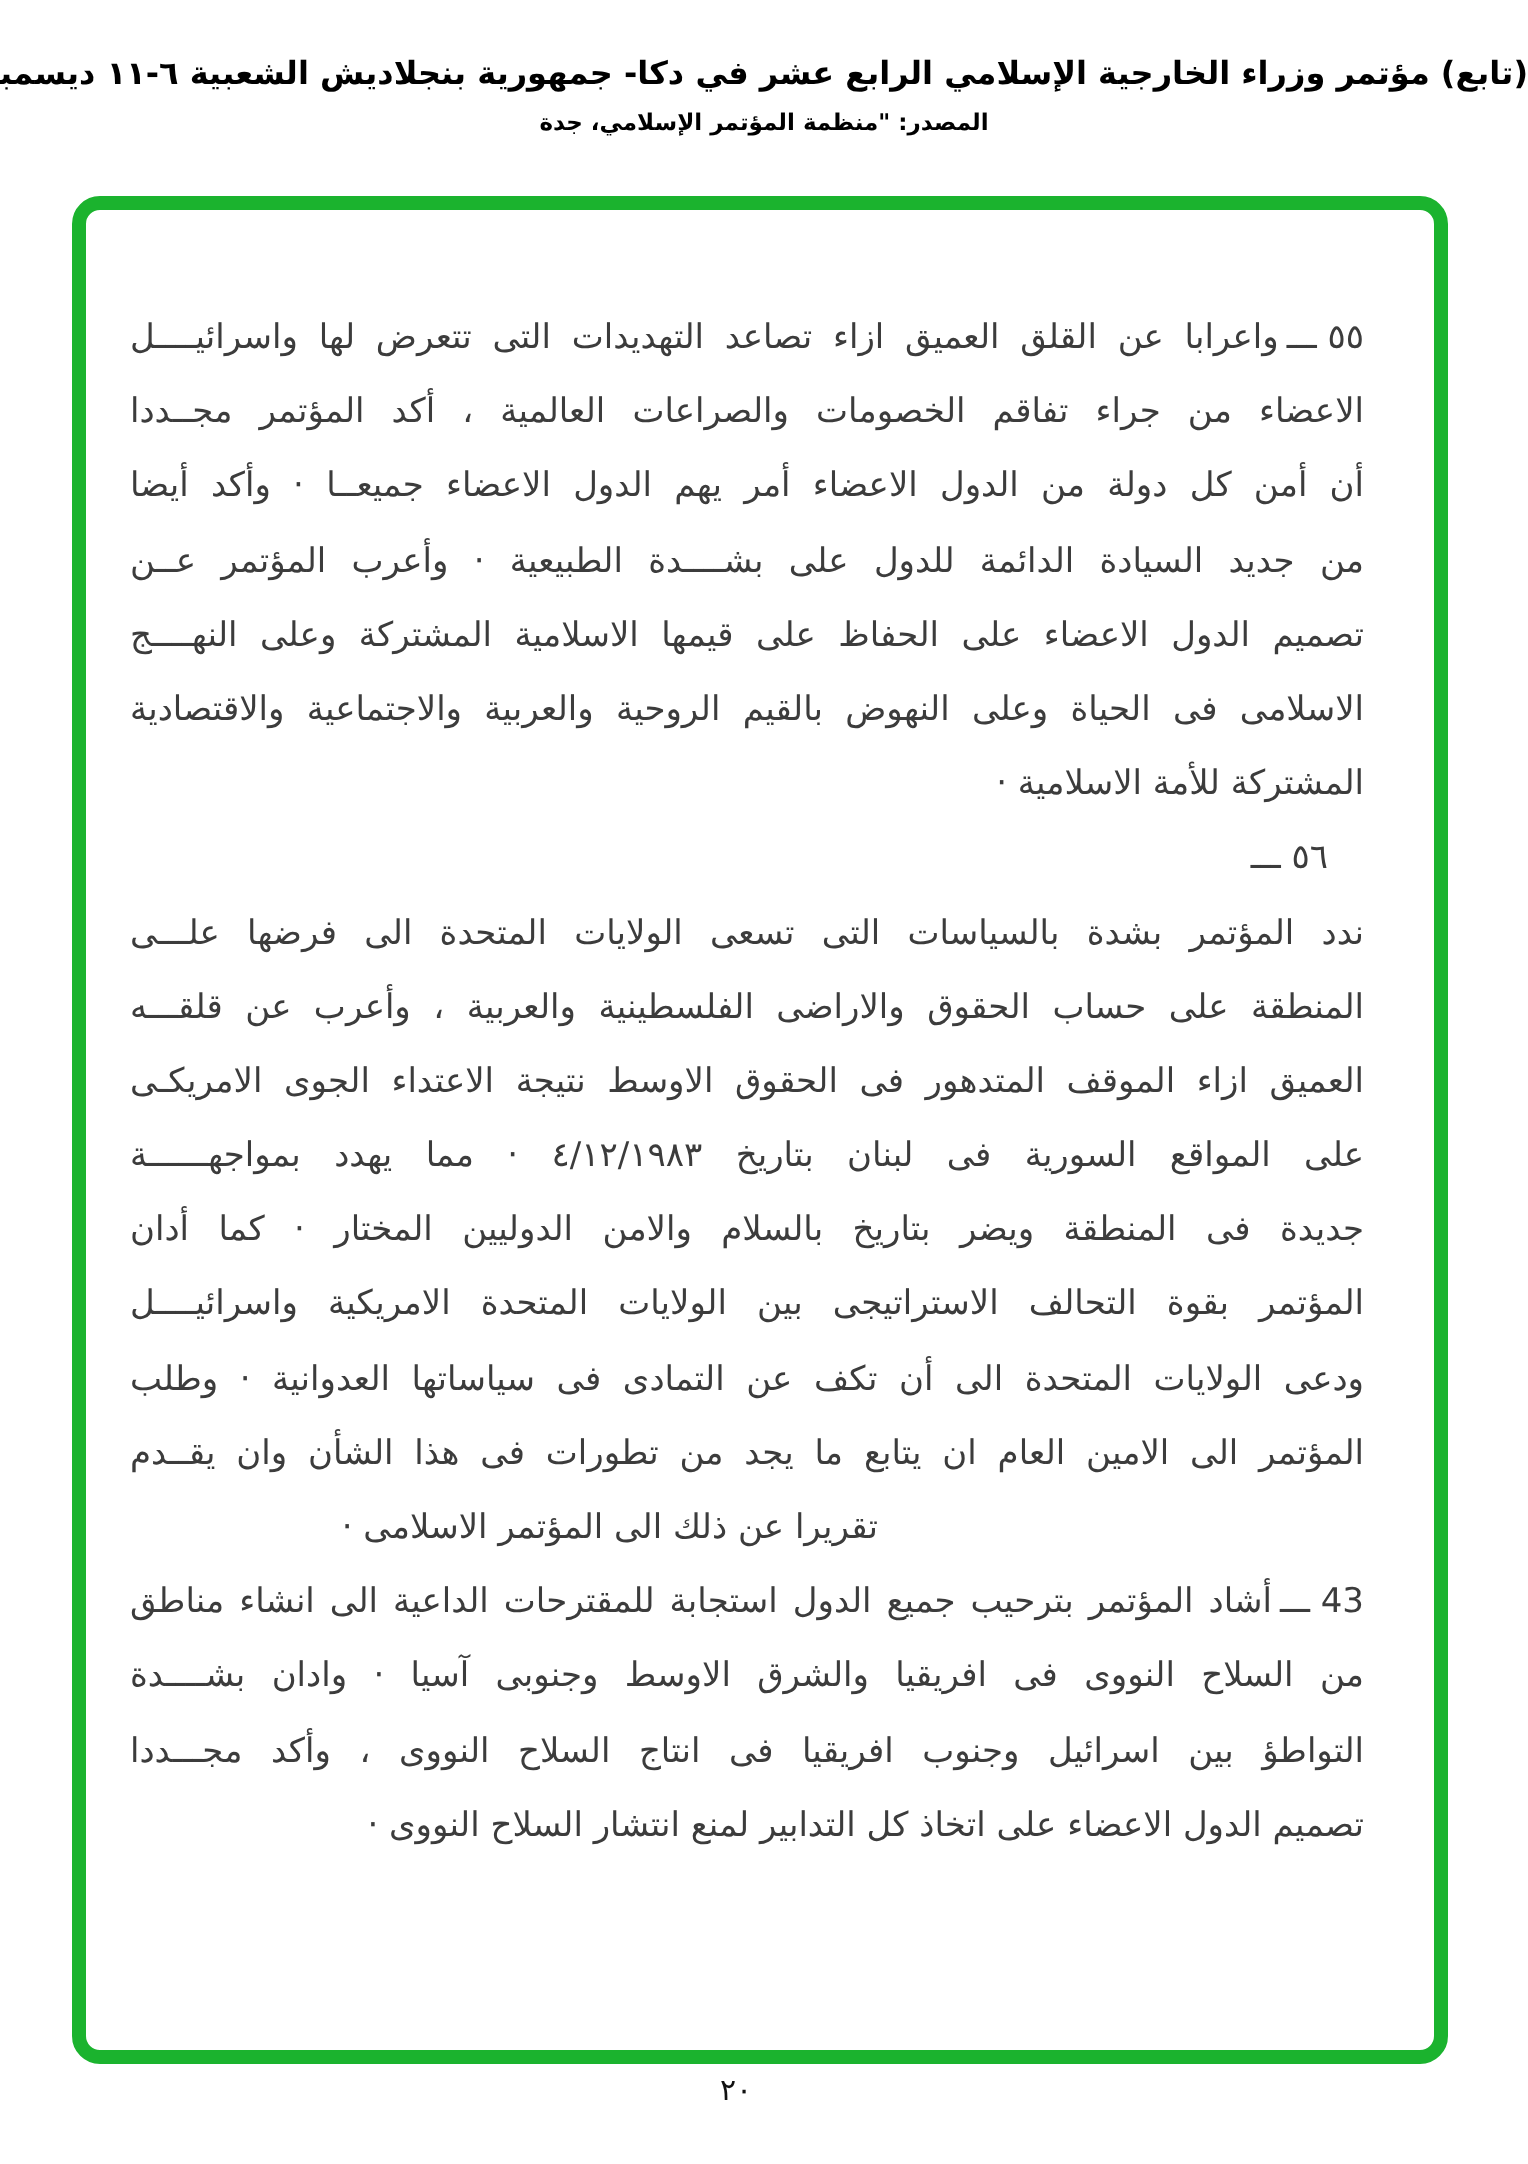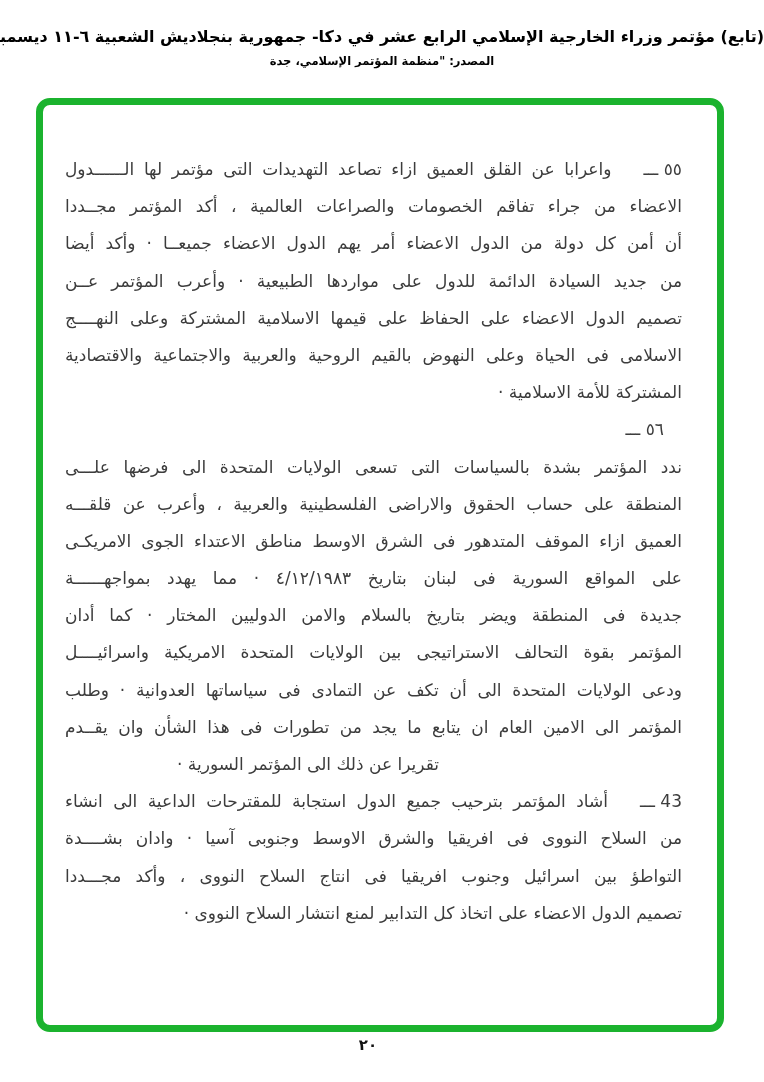--- a/index.html
+++ b/index.html
@@ -69,72 +69,72 @@
   .scan-line.marker-only {
     text-align-last: right;
     padding-right: 18px;
   }
   .scan-line.indent-right {
     text-align-last: right;
     padding-right: 243px;
   }
   .para-marker {
     display: inline-block;
-    margin-left: 32px;
+    margin-left: 4px;
     white-space: nowrap;
   }
 
   
   .footer-pagenum {
     position: absolute;
     left: 318px; top: 1036px;
     width: 100px;
     text-align: center;
     font-size: 15px;
-    font-weight: bold;
+    font-weight: normal;
     color: #111111;
     direction: rtl;
   }
 </style>
 </head>
 <body>
 
 <div class="page">
 
   <div class="header">
     <div class="header-title">(تابع) مؤتمر وزراء الخارجية الإسلامي الرابع عشر في دكا- جمهورية بنجلاديش الشعبية ٦-١١ ديسمبر ١٩٨٣- البيان الختامي</div>
     <div class="header-source">المصدر: "منظمة المؤتمر الإسلامي، جدة</div>
   </div>
 
   <div class="scan-frame">
     <div class="scan-body">
 
       <div>
         <div class="scan-line">
-          <span class="para-marker">٥٥ ـــ</span><span>واعرابا عن القلق العميق ازاء تصاعد التهديدات التى مؤتمر لها الــــــدول</span>
+          <span class="para-marker">٥٥ ـــ</span><span>واعرابا عن القلق العميق ازاء تصاعد التهديدات التى تتعرض لها واسرائيــــل</span>
         </div>
         <div class="scan-line">الاعضاء من جراء تفاقم الخصومات والصراعات العالمية ، أكد المؤتمر مجــددا</div>
         <div class="scan-line">أن أمن كل دولة من الدول الاعضاء أمر يهم الدول الاعضاء جميعــا · وأكد أيضا</div>
-        <div class="scan-line">من جديد السيادة الدائمة للدول على مواردها الطبيعية · وأعرب المؤتمر عــن</div>
+        <div class="scan-line">من جديد السيادة الدائمة للدول على بشــــدة الطبيعية · وأعرب المؤتمر عــن</div>
         <div class="scan-line">تصميم الدول الاعضاء على الحفاظ على قيمها الاسلامية المشتركة وعلى النهــــج</div>
         <div class="scan-line">الاسلامى فى الحياة وعلى النهوض بالقيم الروحية والعربية والاجتماعية والاقتصادية</div>
         <div class="scan-line short">المشتركة للأمة الاسلامية ·</div>
       </div>
 
       <div>
         <div class="scan-line marker-only">٥٦ ـــ</div>
         <div class="scan-line">ندد المؤتمر بشدة بالسياسات التى تسعى الولايات المتحدة الى فرضها علـــى</div>
         <div class="scan-line">المنطقة على حساب الحقوق والاراضى الفلسطينية والعربية ، وأعرب عن قلقـــه</div>
-        <div class="scan-line">العميق ازاء الموقف المتدهور فى الشرق الاوسط مناطق الاعتداء الجوى الامريكـى</div>
+        <div class="scan-line">العميق ازاء الموقف المتدهور فى الحقوق الاوسط نتيجة الاعتداء الجوى الامريكـى</div>
         <div class="scan-line">على المواقع السورية فى لبنان بتاريخ ٤/١٢/١٩٨٣ · مما يهدد بمواجهــــــة</div>
         <div class="scan-line">جديدة فى المنطقة ويضر بتاريخ بالسلام والامن الدوليين المختار · كما أدان</div>
         <div class="scan-line">المؤتمر بقوة التحالف الاستراتيجى بين الولايات المتحدة الامريكية واسرائيــــل</div>
         <div class="scan-line">ودعى الولايات المتحدة الى أن تكف عن التمادى فى سياساتها العدوانية · وطلب</div>
         <div class="scan-line">المؤتمر الى الامين العام ان يتابع ما يجد من تطورات فى هذا الشأن وان يقــدم</div>
-        <div class="scan-line indent-right">تقريرا عن ذلك الى المؤتمر السورية ·</div>
+        <div class="scan-line indent-right">تقريرا عن ذلك الى المؤتمر الاسلامى ·</div>
       </div>
 
       <div>
         <div class="scan-line">
           <span class="para-marker">43 ـــ</span><span>أشاد المؤتمر بترحيب جميع الدول استجابة للمقترحات الداعية الى انشاء مناطق خالية</span>
         </div>
         <div class="scan-line">من السلاح النووى فى افريقيا والشرق الاوسط وجنوبى آسيا · وادان بشــــدة</div>
         <div class="scan-line">التواطؤ بين اسرائيل وجنوب افريقيا فى انتاج السلاح النووى ، وأكد مجـــددا</div>
         <div class="scan-line short">تصميم الدول الاعضاء على اتخاذ كل التدابير لمنع انتشار السلاح النووى ·</div>
       </div>

